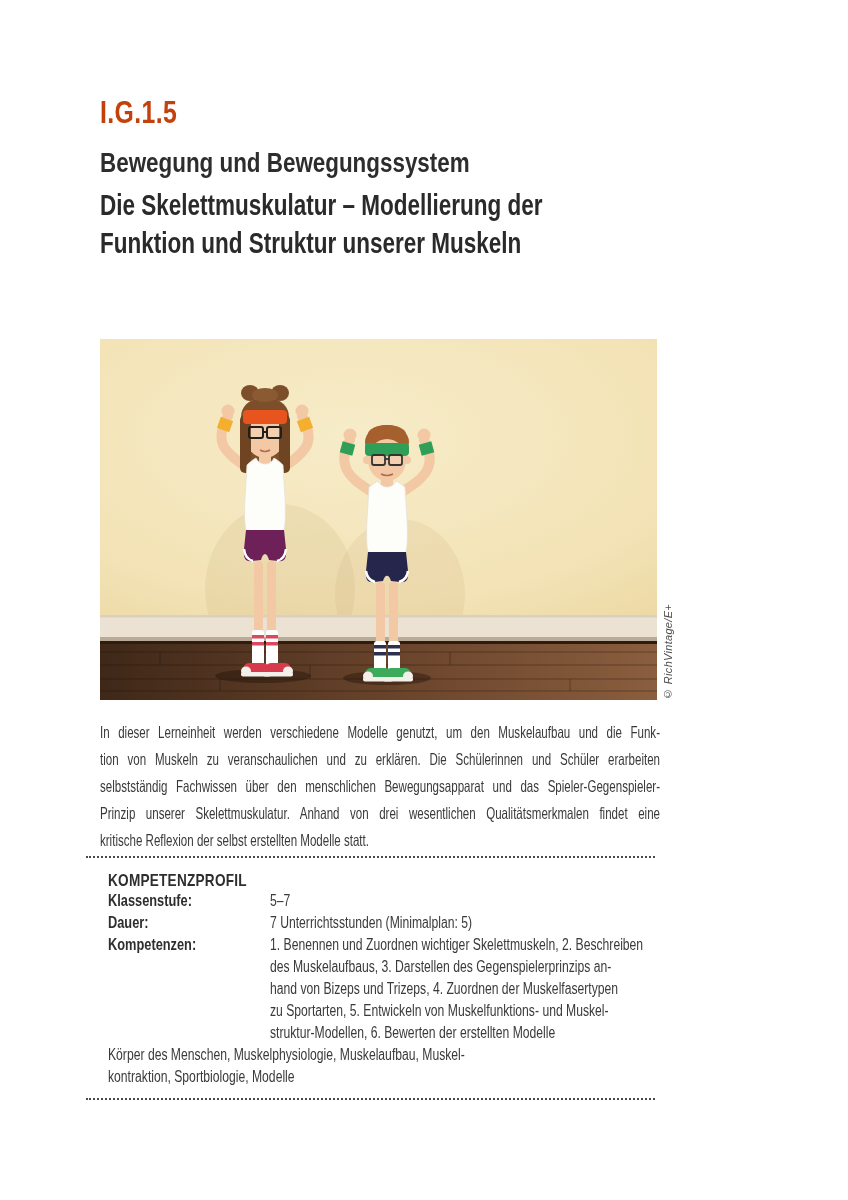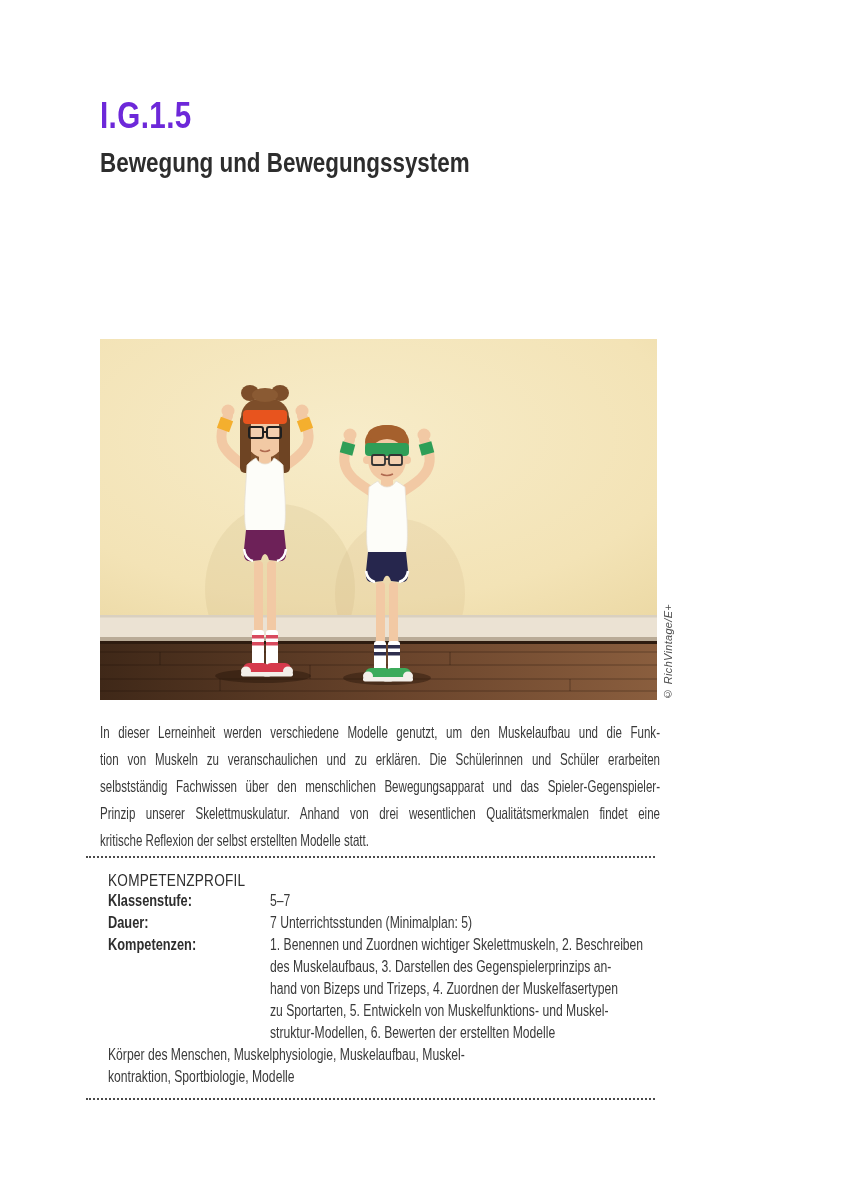--- a/index.html
+++ b/index.html
@@ -4,55 +4,59 @@
 <style>
   html,body{margin:0;padding:0;background:#ffffff;}
   .page{position:relative;width:848px;height:1200px;background:#ffffff;overflow:hidden;
         font-family:"Liberation Sans",sans-serif;color:#3a3a3a;}
   .abs{position:absolute;}
   
   .cx{transform:scaleX(0.78);transform-origin:0 0;white-space:nowrap;}
   .cx75{transform:scaleX(0.75);transform-origin:0 0;white-space:nowrap;}
   .cx80{transform:scaleX(0.80);transform-origin:0 0;white-space:nowrap;}
 
-  .kicker{left:100px;top:95px;font-size:37px;font-weight:bold;color:#6d28d9;letter-spacing:.5px;}
+  .kicker{left:100px;top:95px;font-size:31px;font-weight:bold;color:#c2410c;letter-spacing:.5px;}
   .subject{left:100px;top:147px;font-size:28px;font-weight:bold;color:#2d2d2d;}
   .title{left:100px;top:186px;font-size:30px;font-weight:bold;line-height:38px;color:#2a2a2a;}
   .byline{left:100px;top:277px;font-size:17px;line-height:23.5px;color:#3c3c3c;}
 
   .photo{left:100px;top:339px;width:557px;height:361px;}
   .credit{left:659px;top:339px;height:361px;width:18px;display:flex;flex-direction:column;justify-content:flex-end;align-items:center;}
   .credit span{writing-mode:vertical-rl;transform:rotate(180deg);font-size:11px;font-style:italic;color:#4f4f4f;letter-spacing:.3px;}
 
   .intro{left:100px;top:719px;width:800px;font-size:16.5px;line-height:27px;color:#3a3a3a;
          transform:scaleX(0.70);transform-origin:0 0;}
   .intro .jl{text-align:justify;text-align-last:justify;}
   .intro .ll{text-align:left;text-align-last:left;}
 
   .profile{left:86px;top:856px;width:569px;border-top:2px dotted #4a4a4a;border-bottom:2px dotted #4a4a4a;
            padding:14px 0 10px 22px;box-sizing:border-box;}
-  .profile-heading{font-size:17px;font-weight:normal;line-height:18px;color:#2e2e2e;letter-spacing:.3px;}
+  .profile-heading{font-size:17px;font-weight:bold;line-height:18px;color:#2e2e2e;letter-spacing:.3px;}
   .prows{font-size:16px;line-height:22px;}
   .prow{display:grid;grid-template-columns:162px 1fr;}
   .plabel{font-weight:bold;color:#2e2e2e;}
   .pline{transform:scaleX(0.76);transform-origin:0 0;white-space:nowrap;}
 </style>
 </head>
 <body>
 
 <div class="page">
 
   <div class="abs kicker">
     <span class="cx80" style="display:inline-block">I.G.1.5</span>
   </div>
 
   <div class="abs subject">
     <span class="cx80" style="display:inline-block">Bewegung und Bewegungssystem</span>
   </div>
 
+  <div class="abs title">
+    <div class="cx75">Die Skelettmuskulatur – Modellierung der</div>
+    <div class="cx75">Funktion und Struktur unserer Muskeln</div>
+  </div>
 
 
   <div class="abs photo">
     <svg width="557" height="361" viewBox="0 0 557 361">
       <defs>
         <radialGradient id="wallG" cx="45%" cy="35%" r="85%">
           <stop offset="0%" stop-color="#f7ecc9"></stop>
           <stop offset="70%" stop-color="#f3e3b6"></stop>
           <stop offset="100%" stop-color="#ecd9a5"></stop>
         </radialGradient>

